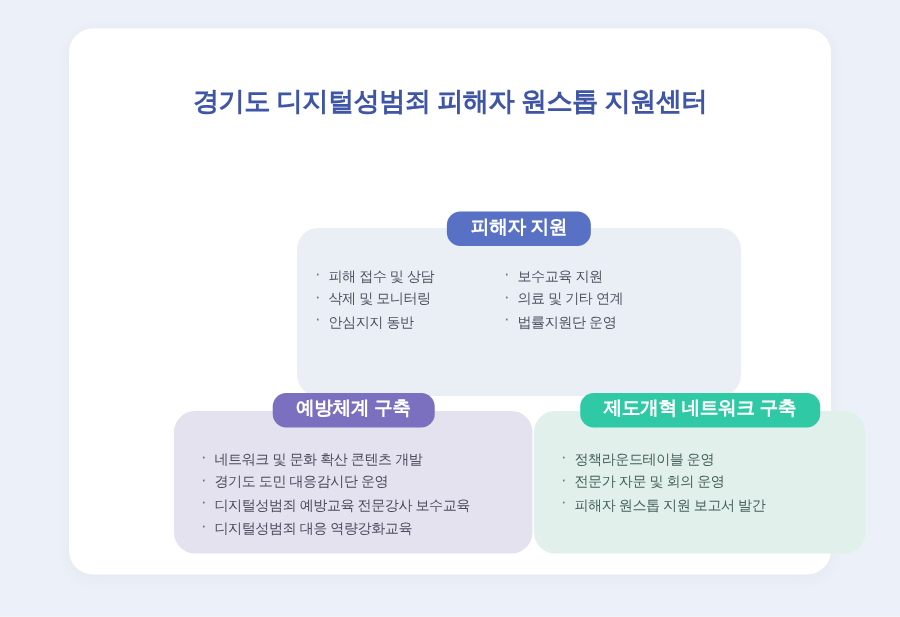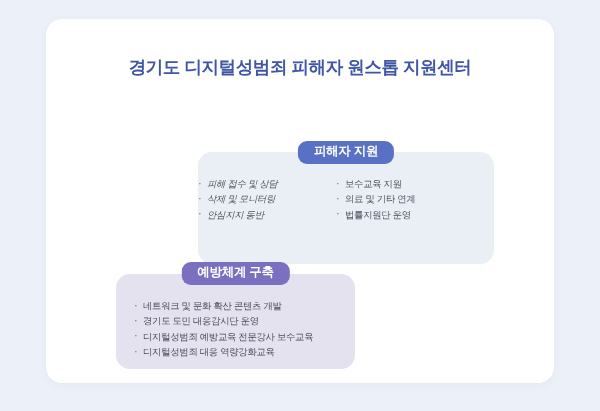--- a/index.html
+++ b/index.html
@@ -108,21 +108,21 @@
     background: #5871c4;
     top: -11px;
   }
   #panel-victim .cols {
     position: absolute;
     left: 0;
     top: 24px;
     width: 100%;
     display: flex;
   }
-  #panel-victim .col-a { width: 138px; padding-left: 0; box-sizing: border-box; font-style: italic; }
+  #panel-victim .col-a { width: 138px; padding-left: 12px; box-sizing: border-box; }
   #panel-victim .col-b { width: 150px; }
 
   
   #panel-prevention {
     left: 70px;
     top: 255px;
     width: 221px;
     height: 95px;
     background: #e5e2f0;
     padding-left: 18px;
@@ -188,15 +188,24 @@
       <div class="badge">예방체계 구축</div>
 
       <ul class="bullets">
         <li>네트워크 및 문화 확산 콘텐츠 개발</li>
         <li>경기도 도민 대응감시단 운영</li>
         <li>디지털성범죄 예방교육 전문강사 보수교육</li>
         <li>디지털성범죄 대응 역량강화교육</li>
       </ul>
     </div>
 
+    <div class="panel" id="panel-network">
+      <div class="badge">제도개혁 네트워크 구축</div>
+
+      <ul class="bullets">
+        <li>정책라운드테이블 운영</li>
+        <li>전문가 자문 및 회의 운영</li>
+        <li>피해자 원스톱 지원 보고서 발간</li>
+      </ul>
+    </div>
 
   </div>
 </div>
 
 </body></html>

